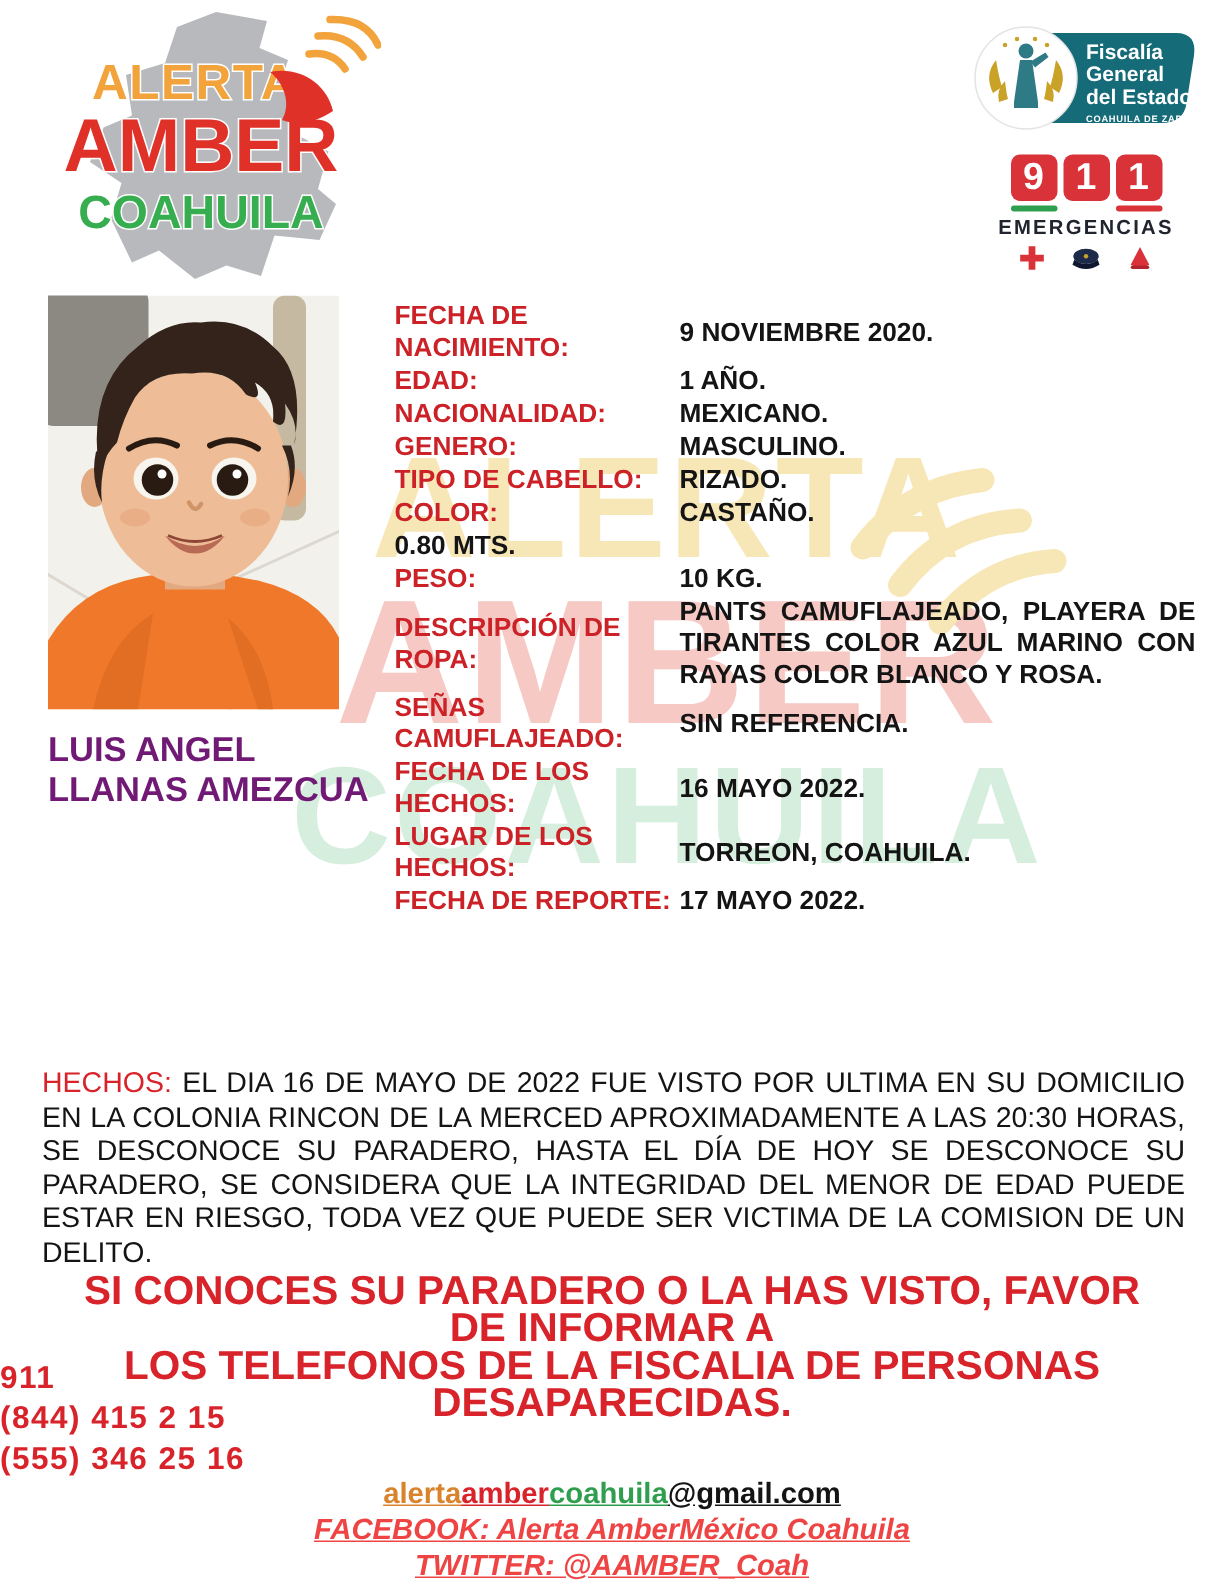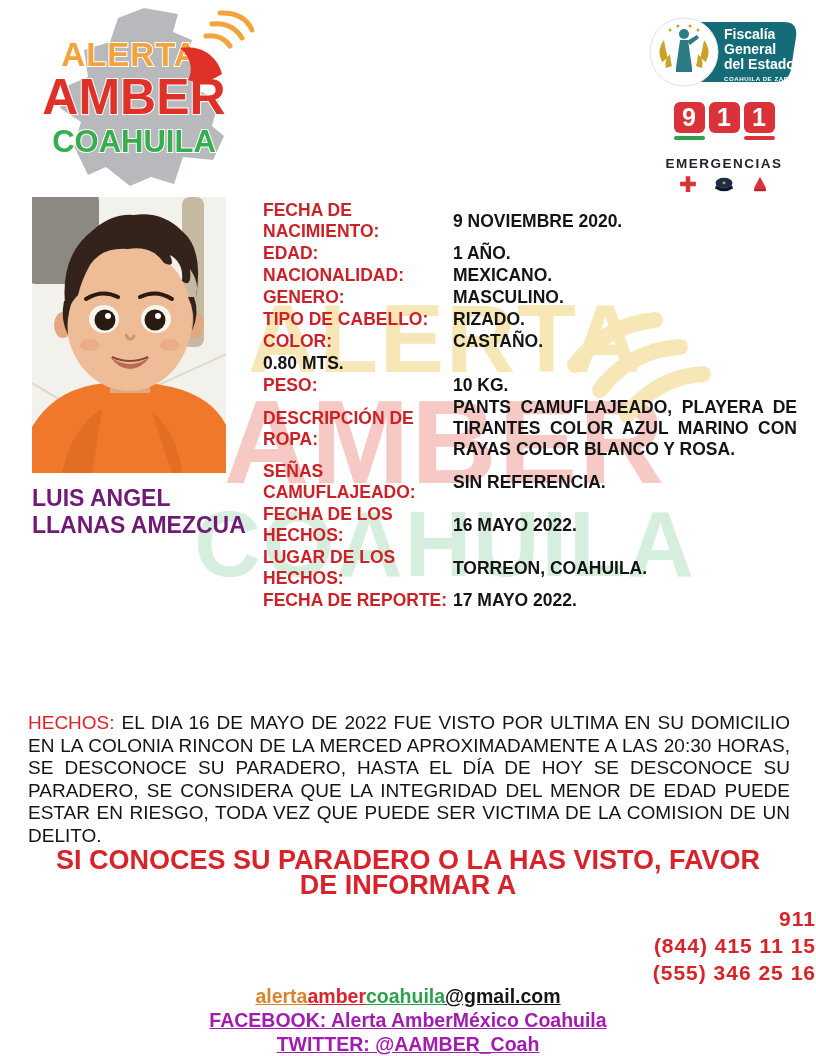--- a/index.html
+++ b/index.html
@@ -19,44 +19,44 @@
   .alert-title{color:#151515;font-weight:800;font-size:39px;letter-spacing:3px;margin-top:16px;}
   .case-number{color:#d97e28;font-weight:800;font-size:19px;letter-spacing:1px;margin-top:14px;}
   .header-right{position:absolute;left:646px;top:14px;width:156px;z-index:2;}
   
   .e911{margin-top:8px;text-align:center;}
   .e911-boxes{display:flex;gap:4px;justify-content:center;}
   .e911-box{width:31px;height:31px;background:#d93239;border-radius:6px;color:#fff;
             font-weight:900;font-size:25px;display:flex;align-items:center;justify-content:center;}
   .e911-stripes{display:flex;gap:4px;justify-content:center;margin-top:3px;}
   .e911-stripes i{display:block;width:31px;height:4px;border-radius:2px;}
-  .e911-label{color:#20242f;font-weight:900;font-size:13.5px;letter-spacing:1.5px;margin-top:16px;}
+  .e911-label{color:#20242f;font-weight:900;font-size:13.5px;letter-spacing:1.5px;margin-top:3px;}
   .e911-icons{display:flex;gap:16px;justify-content:center;margin-top:4px;}
   
   .photo-col{position:absolute;left:32px;top:197px;width:194px;z-index:2;}
   .subject-name{margin-top:8px;color:#701a75;font-weight:800;
                 font-size:23px;line-height:27px;white-space:nowrap;}
   
   .fields{position:absolute;left:263px;top:200px;width:534px;z-index:1;}
   .row{display:flex;align-items:center;margin-bottom:1px;}
   .lbl{width:190px;color:#cb2127;font-weight:800;font-size:17.5px;line-height:21px;flex:none;}
   .val{flex:1;color:#141414;font-weight:700;font-size:17.5px;line-height:21px;}
   .val.justify{text-align:justify;}
   
   .hechos{position:absolute;left:28px;top:712px;width:762px;z-index:1;
           font-size:19px;line-height:22.5px;font-weight:400;text-align:justify;color:#141414;}
   .hechos-label{color:#d8232a;}
   .appeal{position:absolute;left:38px;top:848px;width:740px;z-index:1;text-align:center;
           color:#d8232a;font-weight:800;font-size:27px;line-height:25px;}
   
-  .phones{position:absolute;left:0;top:905px;width:816px;text-align:right;z-index:1;
+  .phones{position:absolute;left:0;top:905px;width:816px;text-align:left;z-index:1;
           color:#d8232a;font-weight:800;font-size:21px;line-height:27px;letter-spacing:1px;}
   .links{position:absolute;left:0;top:984px;width:816px;text-align:center;z-index:1;
          font-weight:800;font-size:19.5px;line-height:24px;color:#141414;}
-  .links a,.links .lnk{text-decoration:underline;cursor:pointer;color:#a21caf;}
+  .links a,.links .lnk{text-decoration:underline;cursor:pointer;color:#ef4444;font-style:italic;}
   .em-orange{color:#d9842c;text-decoration:underline;}
   .em-red{color:#d8232a;text-decoration:underline;}
   .em-green{color:#2f9e4e;text-decoration:underline;}
   .em-black{color:#141414;text-decoration:underline;}
 </style>
 </head>
 <body>
 
 <div class="page">
 
@@ -250,25 +250,26 @@
         <span class="val">17 MAYO 2022.</span>
       </div>
   </div>
 
   <div class="hechos">
     <span class="hechos-label">HECHOS:</span><span> EL DIA 16 DE MAYO DE 2022 FUE VISTO POR ULTIMA EN SU DOMICILIO EN LA COLONIA RINCON DE LA MERCED APROXIMADAMENTE A LAS 20:30 HORAS, SE DESCONOCE SU PARADERO, HASTA EL DÍA DE HOY SE DESCONOCE SU PARADERO, SE CONSIDERA QUE LA INTEGRIDAD DEL MENOR DE EDAD PUEDE ESTAR EN RIESGO, TODA VEZ QUE PUEDE SER VICTIMA DE LA COMISION DE UN DELITO.</span>
   </div>
 
   <div class="appeal">
     <div>SI CONOCES SU PARADERO O LA HAS VISTO, FAVOR DE INFORMAR A</div>
+    <div>LOS TELEFONOS DE LA FISCALIA DE PERSONAS DESAPARECIDAS.</div>
   </div>
 
   <div class="phones">
     <div>911</div>
-    <div>(844) 415 11 15</div>
+    <div>(844) 415 2 15</div>
     <div>(555) 346 25 16</div>
   </div>
 
   <div class="links">
     <div>
       <span class="em-orange">alerta</span><span class="em-red">amber</span><span class="em-green">coahuila</span><span class="em-black">@gmail.com</span>
     </div>
     <div><span class="lnk">FACEBOOK: Alerta AmberMéxico Coahuila</span></div>
     <div><span class="lnk">TWITTER: @AAMBER_Coah</span></div>
   </div>

